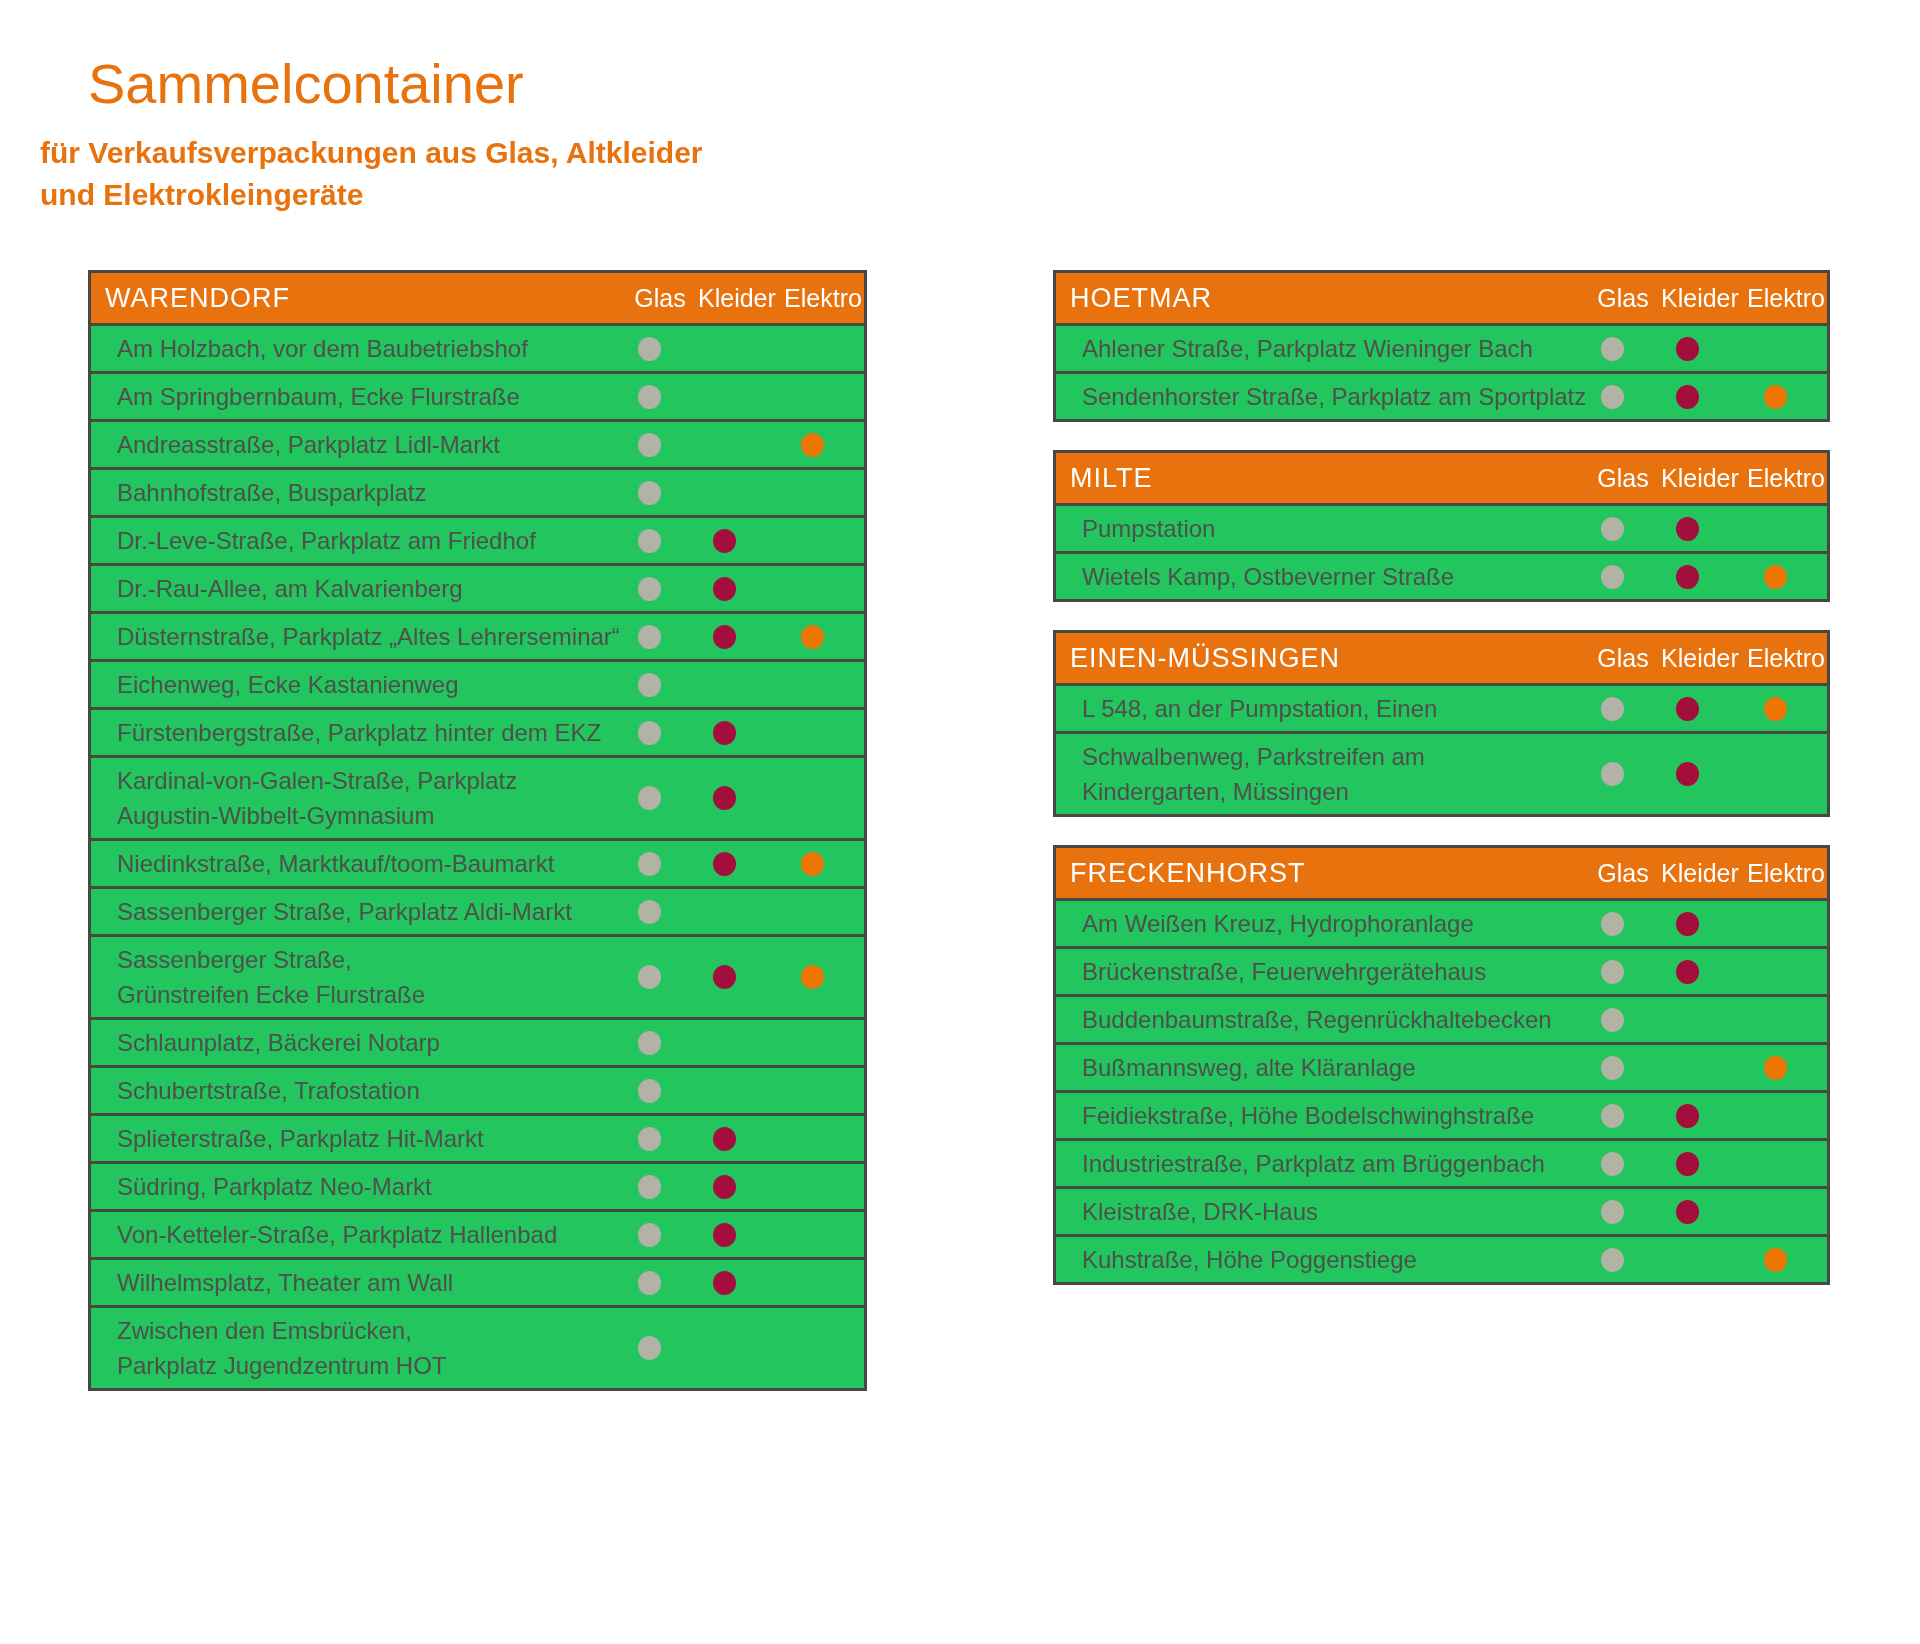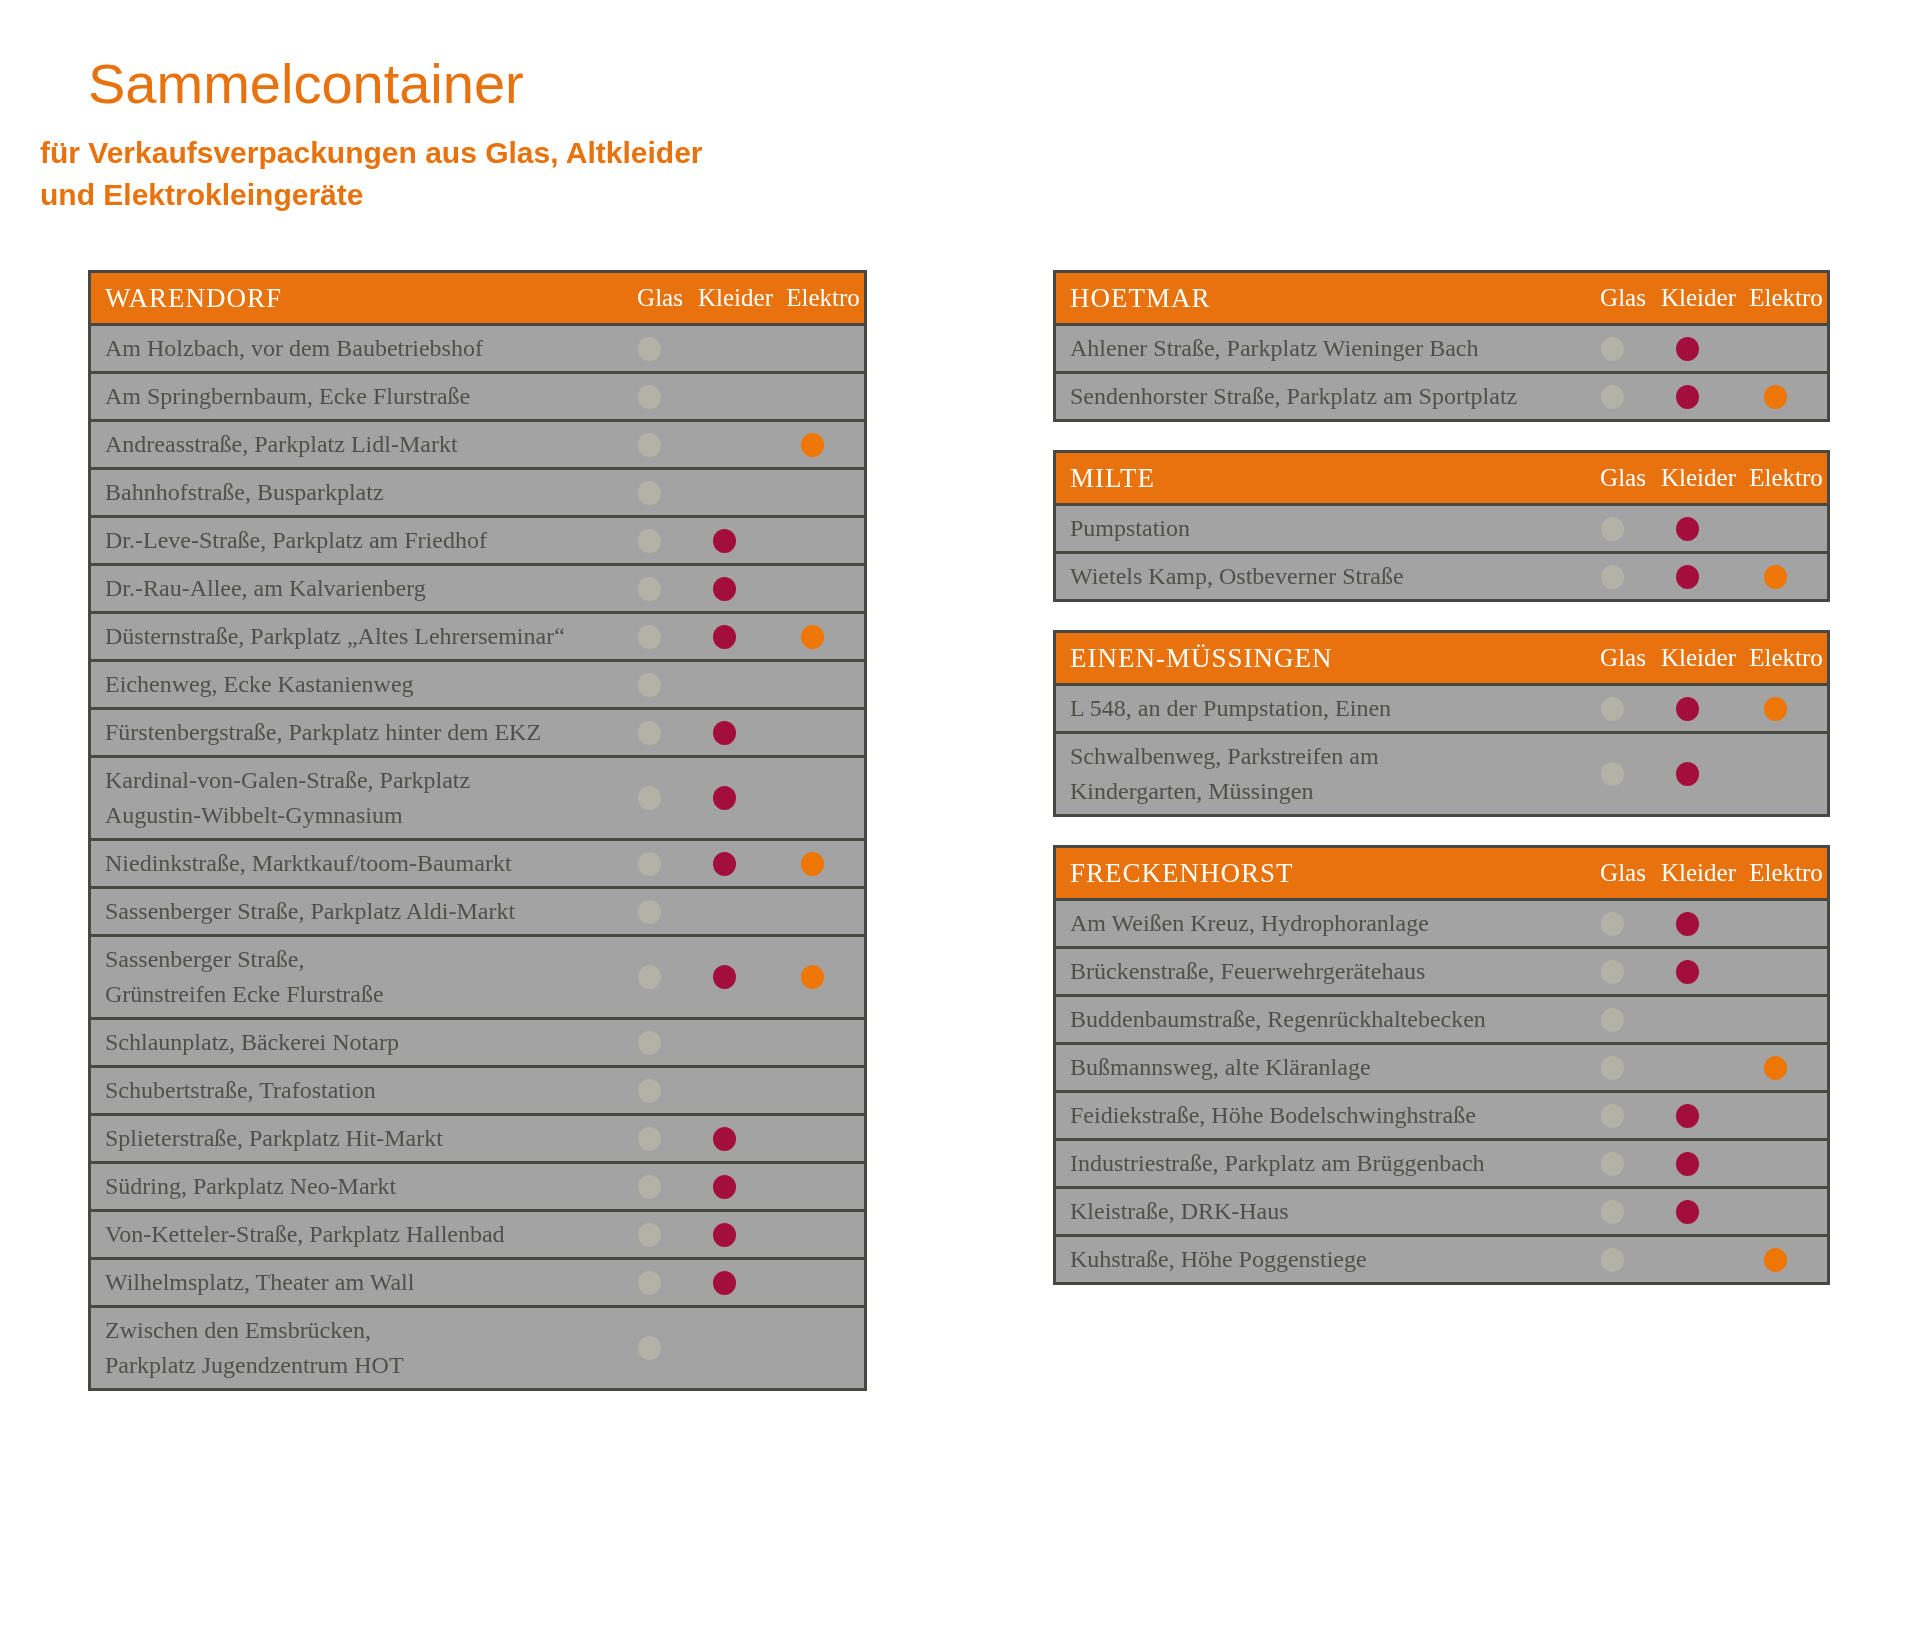--- a/index.html
+++ b/index.html
@@ -23,30 +23,30 @@
   .page-subtitle{
     padding:16px 0 0 40px;
     font-size:30px;line-height:42px;font-weight:700;
     color:var(--accent);
   }
 
   .columns{display:flex;align-items:flex-start;gap:186px;margin:54px 0 0 88px;}
   .col-left{width:779px;}
   .col-right{width:777px;display:flex;flex-direction:column;gap:28px;}
 
-  .ctable{border:3px solid var(--border);background:#a3a3a3;font-family:Liberation Serif, serif;}
+  .ctable{border:3px solid var(--border);background:#22c55e;}
   .thead{height:50px;display:flex;align-items:center;background:var(--accent);color:#ffffff;}
   .tname{flex:1;padding-left:14px;font-size:27px;letter-spacing:1px;}
   .cols{display:flex;gap:10px;}
   .colh{text-align:center;font-size:25px;white-space:nowrap;}
   .col-glas{width:56px;}
   .col-kleider{width:74px;}
   .col-elektro{width:82px;}
 
-  .trow{position:relative;border-top:3px solid var(--border);display:flex;align-items:flex-start;min-height:48px;}
+  .trow{position:relative;border-top:3px solid var(--border);display:flex;align-items:flex-start;min-height:48px;padding-left:12px;}
   .loc{
     width:100%;
     padding:5px 230px 5px 14px;
     font-size:24px;line-height:35px;
     white-space:pre-line;
   }
   .dot{
     position:absolute;top:50%;margin-top:-12px;
     width:23px;height:24px;border-radius:50%;
   }

